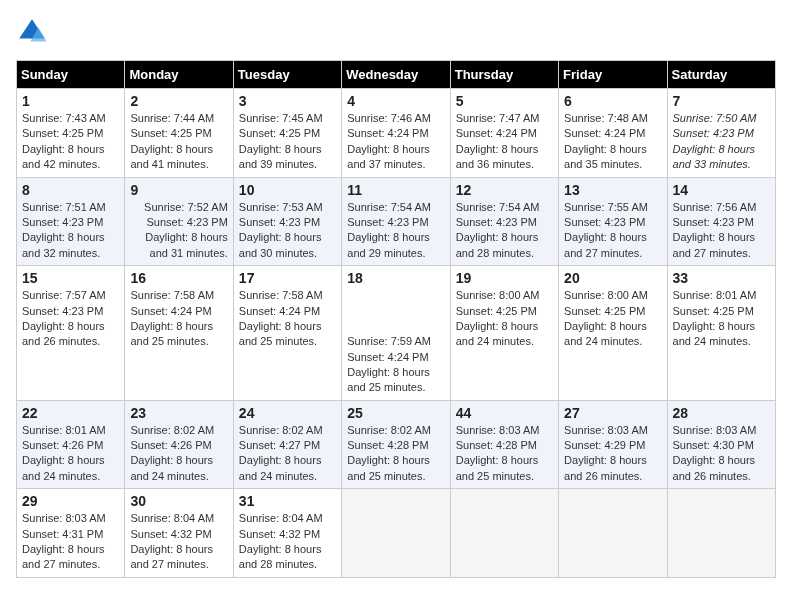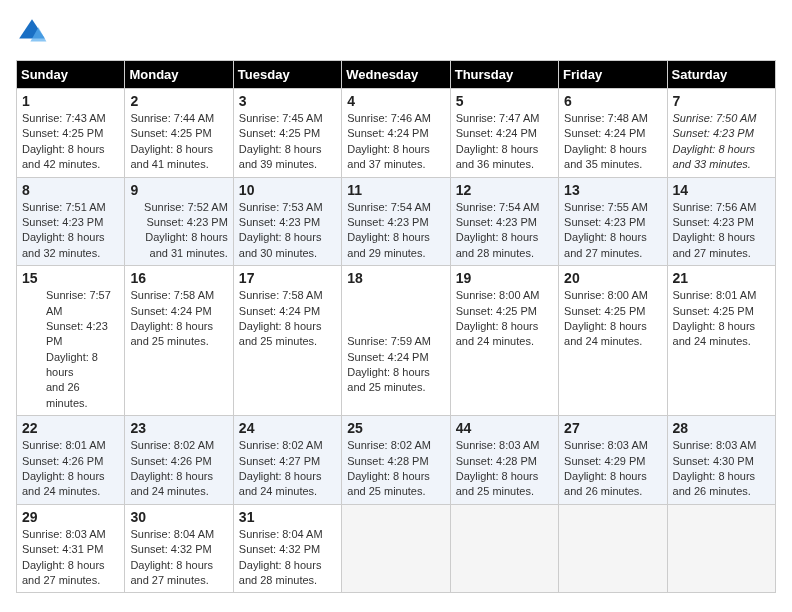--- a/index.html
+++ b/index.html
@@ -220,21 +220,21 @@
           <span class="day-num">14</span>
           <div class="day-info" style="white-space: pre-line;">Sunrise: 7:56 AM
 Sunset: 4:23 PM
 Daylight: 8 hours
 and 27 minutes.</div>
         </td>
       </tr>
       <tr>
         <td>
           <span class="day-num">15</span>
-          <div class="day-info" style="white-space: pre-line; margin-left: 24px;">Sunrise: 7:57 AM
+          <div class="day-info" style="white-space: pre-line;">Sunrise: 7:57 AM
 Sunset: 4:23 PM
 Daylight: 8 hours
 and 26 minutes.</div>
         </td>
         <td>
           <span class="day-num">16</span>
           <div class="day-info" style="white-space: pre-line;">Sunrise: 7:58 AM
 Sunset: 4:24 PM
 Daylight: 8 hours
 and 25 minutes.</div>
@@ -261,21 +261,21 @@
 and 24 minutes.</div>
         </td>
         <td>
           <span class="day-num">20</span>
           <div class="day-info" style="white-space: pre-line;">Sunrise: 8:00 AM
 Sunset: 4:25 PM
 Daylight: 8 hours
 and 24 minutes.</div>
         </td>
         <td>
-          <span class="day-num">21</span>
+          <span class="day-num">33</span>
           <div class="day-info" style="white-space: pre-line;">Sunrise: 8:01 AM
 Sunset: 4:25 PM
 Daylight: 8 hours
 and 24 minutes.</div>
         </td>
       </tr>
       <tr>
         <td>
           <span class="day-num">22</span>
           <div class="day-info" style="white-space: pre-line;">Sunrise: 8:01 AM

